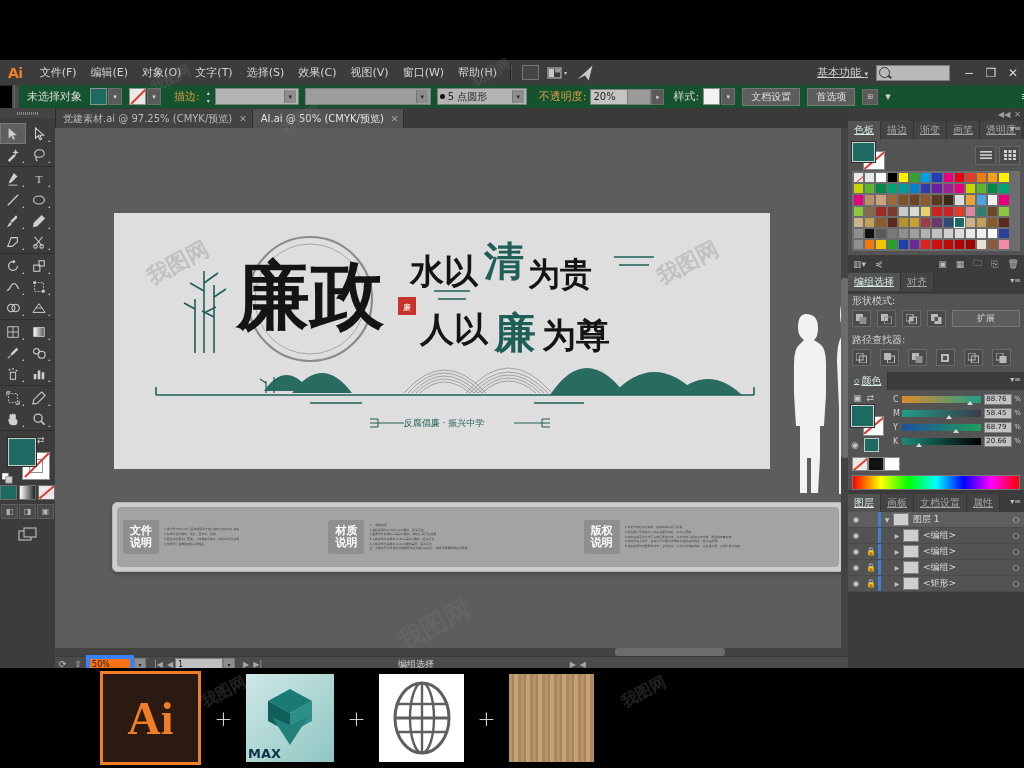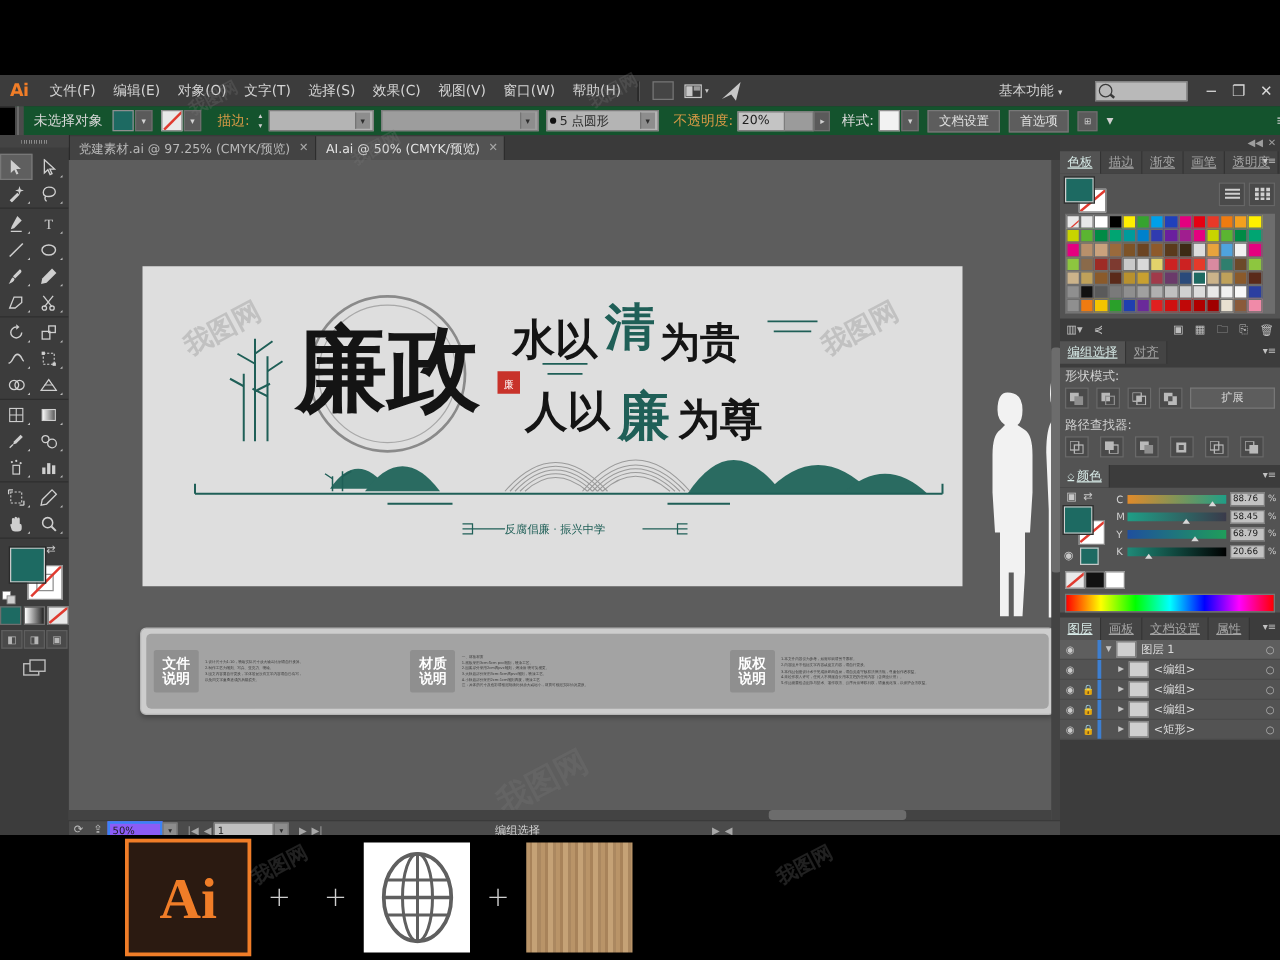--- a/index.html
+++ b/index.html
@@ -12,21 +12,21 @@
 
   
   .menubar{position:absolute;left:0;top:60px;width:1024px;height:25px;background:#3c3c3c;
            display:flex;align-items:center;border-bottom:1px solid #2a2a2a;}
   .ailogo{color:#f07d28;font-weight:bold;font-size:14px;padding:0 10px 0 8px;letter-spacing:-.5px;}
   .menuitem{color:#d4d4d4;font-size:11px;padding:3px 7px;white-space:nowrap;cursor:default;}
   .mbicon{width:20px;height:16px;margin:0 4px;display:flex;align-items:center;justify-content:center;
           color:#c8c8c8;font-size:10px;}
   .mbicon.box{border:1px solid #767676;background:#454545;width:15px;height:13px;}
   .spacer{flex:1;}
-  .wsbtn{color:#d0d0d0;font-size:11px;padding:2px 6px;margin-right:20px;}
+  .wsbtn{color:#d0d0d0;font-size:11px;padding:2px 6px;margin-right:2px;text-decoration:underline;}
   .srchbox{width:70px;height:14px;background:#b9b9b9;border:1px solid #7d7d7d;margin-right:8px;
            display:flex;align-items:center;padding-left:2px;}
   .srchbox .mag{width:9px;height:9px;border:1.5px solid #3a3a3a;border-radius:50%;position:relative;}
   .srchbox .mag:after{content:"";position:absolute;width:4px;height:1.5px;background:#3a3a3a;
            right:-3px;bottom:0px;transform:rotate(40deg);}
   .wctl{width:22px;height:22px;color:#d8d8d8;font-size:12px;display:flex;align-items:center;justify-content:center;}
 
   
   .ctrlbar{position:absolute;left:12px;top:85px;width:1024px;height:23px;background:#14532d;
            display:flex;align-items:center;border-bottom:1px solid #333;}
@@ -98,21 +98,21 @@
   
   .vscroll{position:absolute;left:841px;top:128px;width:8px;height:528px;background:#434343;}
   .vthumb{position:absolute;left:0;top:150px;width:8px;height:180px;background:#6c6c6c;border-radius:3px;}
   .hscroll{position:absolute;left:55px;top:648px;width:786px;height:8px;background:#434343;}
   .hthumb{position:absolute;left:560px;top:0;width:110px;height:8px;background:#6c6c6c;border-radius:3px;}
 
   
   .statusbar{position:absolute;left:55px;top:656px;width:793px;height:14px;background:#4b4b4b;
     display:flex;align-items:center;border-top:1px solid #3a3a3a;}
   .st-ic{color:#bdbdbd;font-size:9px;margin:0 4px;}
-  .st-zoom{width:38px;height:11px;background:#8b5cf6;border:2px solid #3b82f6;color:#1d1d1d;font-size:8px;
+  .st-zoom{width:38px;height:11px;background:#f97316;border:4px solid #3b82f6;color:#1d1d1d;font-size:8px;
     display:flex;align-items:center;padding-left:2px;}
   .st-arr{width:10px;height:11px;background:#8d8d8d;border:1px solid #777;display:flex;align-items:center;
     justify-content:center;font-size:6px;color:#2c2c2c;margin-right:6px;}
   .st-nav{color:#a8a8a8;font-size:8px;margin:0 2px;}
   .st-page{width:44px;height:11px;background:#c0c0c0;border:1px solid #7d7d7d;color:#1d1d1d;font-size:8px;
     display:flex;align-items:center;padding-left:2px;}
   .st-text{color:#d4d4d4;font-size:9px;}
 
   
   .rightcol{position:absolute;left:848px;top:108px;width:176px;height:560px;background:#3c3c3c;}
@@ -1074,20 +1074,31 @@
 
     <div class="bitem">
       <div style="width:95px;height:88px;background:#2b1a11;border:3px solid #f07d28;display:flex;align-items:center;justify-content:center;">
         <span style="color:#f07d28;font-size:46px;font-weight:bold;font-family:'Liberation Serif',serif;">Ai</span>
       </div>
     </div>
     <div style="width:45px;display:flex;justify-content:center;">
         <span class="plus">+</span>
       </div>
 
+    <div class="bitem">
+      <div style="width:88px;height:88px;background:linear-gradient(135deg,#cfe8e6,#8fc6c2);display:flex;flex-direction:column;align-items:center;justify-content:center;position:relative;">
+        <svg width="56" height="62" viewBox="0 0 56 62">
+          <polygon points="28,2 50,14 28,26 6,14" fill="#1a7a74"></polygon>
+          <polygon points="28,26 50,14 50,34 28,46" fill="#2e8f88"></polygon>
+          <polygon points="28,26 6,14 6,34 28,46" fill="#0f5f5a"></polygon>
+          <polygon points="28,38 46,30 28,58 10,30" fill="#22817b"></polygon>
+        </svg>
+        <span style="position:absolute;bottom:1px;left:2px;color:#12324a;font-size:13px;font-weight:bold;">MAX</span>
+      </div>
+    </div>
     <div style="width:45px;display:flex;justify-content:center;">
         <span class="plus">+</span>
       </div>
 
     <div class="bitem">
       <div style="width:85px;height:88px;background:#fff;display:flex;align-items:center;justify-content:center;">
         <svg width="62" height="74" viewBox="0 0 62 74">
           <ellipse cx="31" cy="37" rx="27" ry="35" fill="none" stroke="#5f5f5f" stroke-width="3"></ellipse>
           <ellipse cx="31" cy="37" rx="12" ry="35" fill="none" stroke="#5f5f5f" stroke-width="2.4"></ellipse>
           <line x1="31" y1="2" x2="31" y2="72" stroke="#5f5f5f" stroke-width="2.4"></line>

